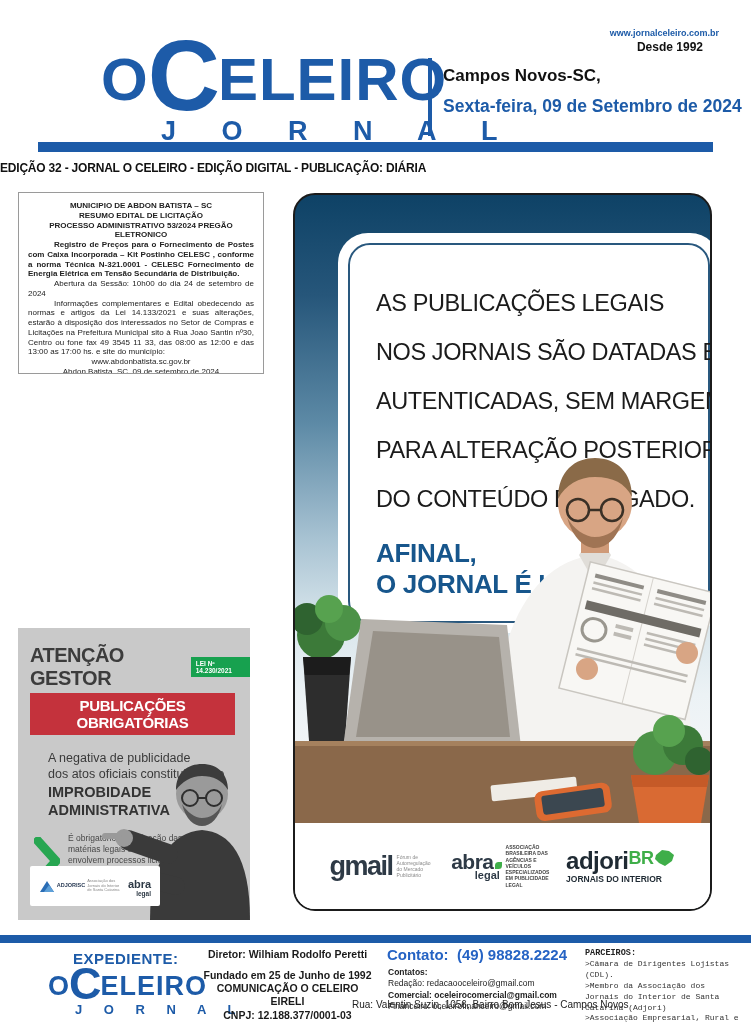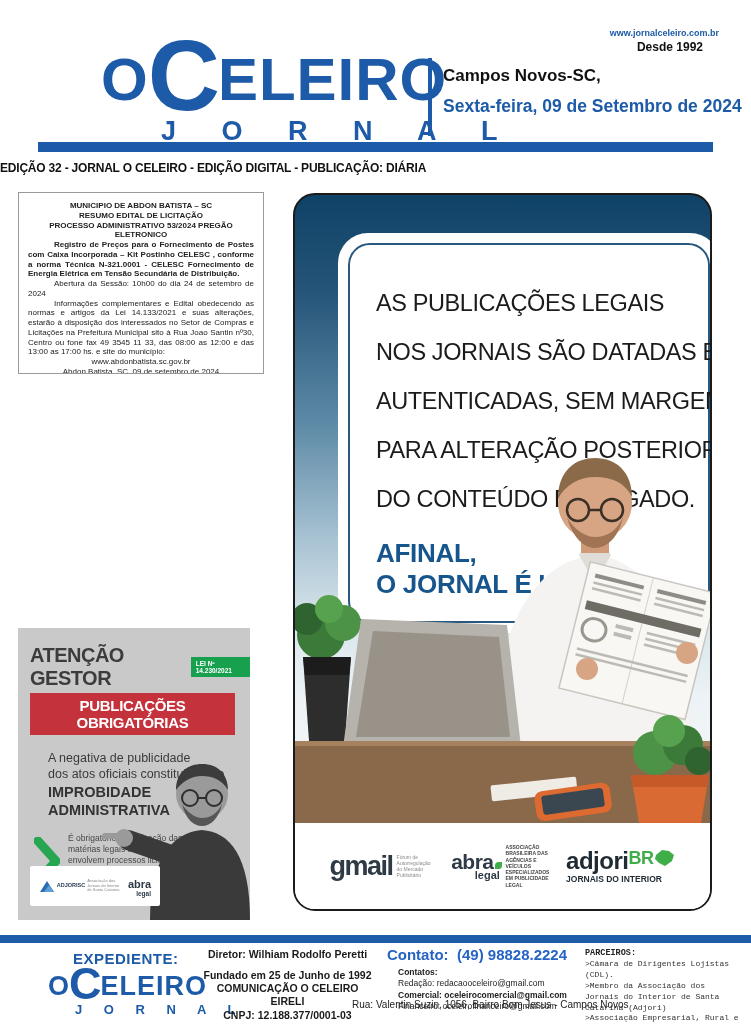--- a/index.html
+++ b/index.html
@@ -93,21 +93,21 @@
   .expediente { position:absolute; left:73px; top:950px; font-size:15px; font-weight:bold; color:#1d5ba8; letter-spacing:0.5px; }
   .footer-logo { position:absolute; left:48px; top:966px; }
   .footer-logo .lo { font-size:27px; margin-top:7px; }
   .footer-logo .lc { font-size:45px; line-height:0.78; letter-spacing:-1px; }
   .footer-logo .lrest { font-size:27px; margin-top:7px; }
   .footer-logo .l2 { font-size:13px; letter-spacing:9px; margin-left:27px; margin-top:1px; }
   .f-col2 { position:absolute; left:200px; top:948px; width:175px; text-align:center; font-size:10.5px; font-weight:bold; color:#1a1a1a; line-height:1.25; }
   .f-col2 .dir { margin-bottom:8px; }
   .f-col3 { position:absolute; left:382px; top:946px; width:190px; }
   .contato { font-size:15px; font-weight:bold; color:#2563c4; text-align:center; white-space:nowrap; }
-  .contacts { margin:4px 0 0 16px; font-size:8.5px; color:#222; line-height:1.35; }
+  .contacts { margin:4px 0 0 6px; font-size:8.5px; color:#222; line-height:1.35; }
   .contacts .lbl { font-weight:bold; }
   .contacts .bold { font-weight:bold; }
   .address { position:absolute; left:352px; top:999px; width:270px; font-size:10px; color:#222; white-space:nowrap; }
   .f-col4 { position:absolute; left:585px; top:948px; width:158px; font-size:8px; color:#333; line-height:1.35;font-family:Liberation Mono, monospace; }
   .f-col4 .lbl { font-weight:bold; font-size:8.5px; color:#222; }
 </style>
 </head>
 <body>
 
 <div class="page">

